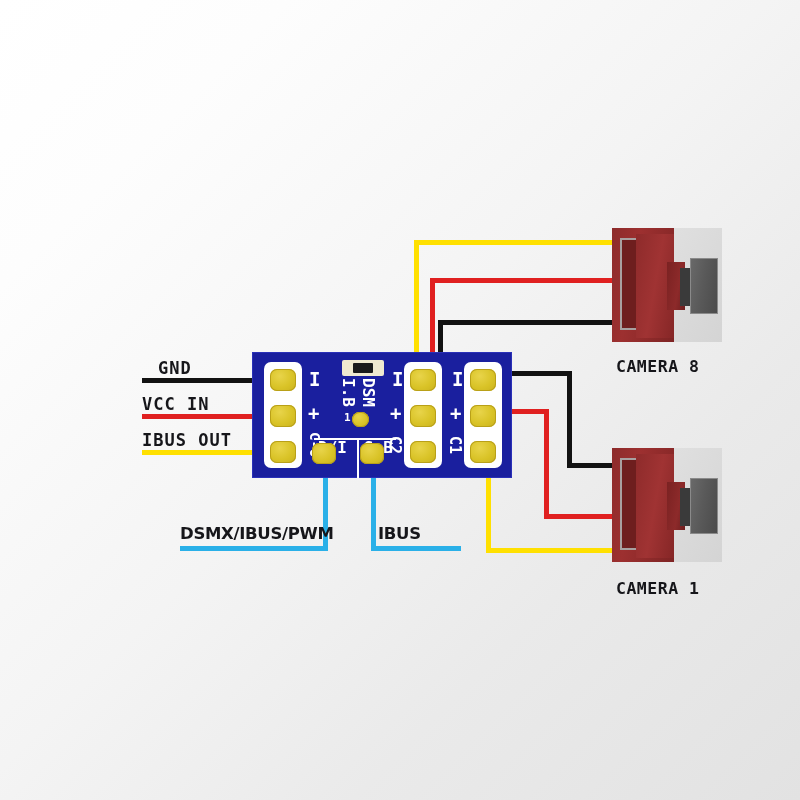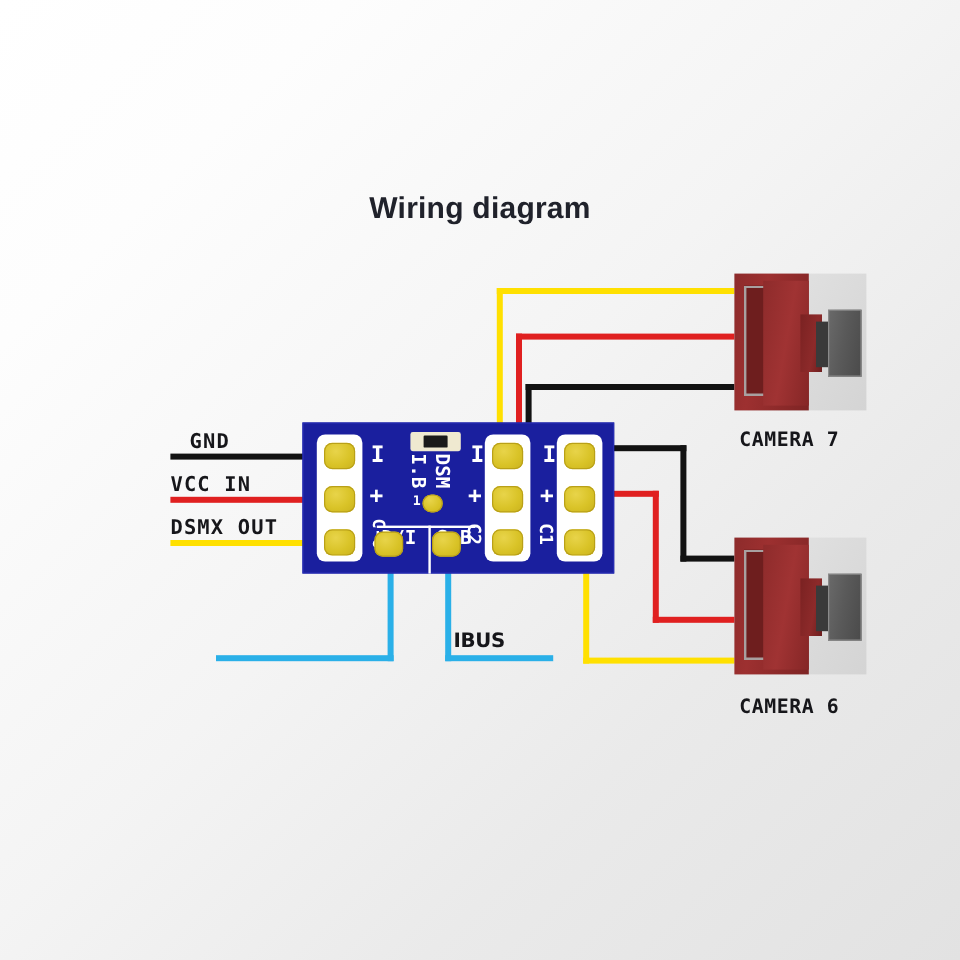--- a/index.html
+++ b/index.html
@@ -159,32 +159,32 @@
     position: absolute;
     background: linear-gradient(100deg, #6a6a6a 0%, #5a5a5a 45%, #4a4a4a 100%);
     box-shadow: inset 0 0 0 1px #8a8a8a;
   }
 </style>
 </head>
 <body>
 
 <div id="stage">
 
-  <div id="title">Wiring diagram</div>
 
   <div class="pin-label" style="left:158px; top:358px;">GND</div>
   <div class="pin-label" style="left:142px; top:394px;">VCC  IN</div>
-  <div class="pin-label" style="left:142px; top:430px;">DSMX OUT</div>
+  <div class="pin-label" style="left:142px; top:430px;">IBUS OUT</div>
 
   <div class="wire wire-h c-black" style="left:142px; top:378px; width:133px;"></div>
   <div class="wire wire-h c-red" style="left:142px; top:414px; width:133px;"></div>
   <div class="wire wire-h c-yellow" style="left:142px; top:450px; width:133px;"></div>
 
   <div class="wire wire-v c-cyan" style="left:323px; top:452px; height:99px;"></div>
   <div class="wire wire-h c-cyan" style="left:180px; top:546px; width:148px;"></div>
+  <div class="bus-label" style="left:180px; top:524px;">DSMX/IBUS/PWM</div>
 
   <div class="wire wire-v c-cyan" style="left:371px; top:452px; height:99px;"></div>
   <div class="wire wire-h c-cyan" style="left:371px; top:546px; width:90px;"></div>
   <div class="bus-label" style="left:378px; top:524px;">IBUS</div>
 
   <div class="wire wire-v c-yellow" style="left:414px; top:240px; height:213px;"></div>
   <div class="wire wire-h c-yellow" style="left:414px; top:240px; width:200px;"></div>
   <div class="wire wire-h c-yellow" style="left:414px; top:450px; width:28px;"></div>
 
   <div class="wire wire-v c-red" style="left:430px; top:278px; height:136px;"></div>
@@ -253,26 +253,26 @@
 
   <div class="camera" style="left:612px; top:228px; width:118px; height:118px;">
     <div class="cam-halo" style="left:0px;  top:0px;  width:110px; height:114px;"></div>
     <div class="cam-body" style="left:0px;  top:0px;  width:62px;  height:114px;"></div>
     <div class="cam-recess" style="left:8px; top:10px; width:42px;  height:92px;"></div>
     <div class="cam-inner" style="left:24px; top:6px;  width:38px;  height:104px;"></div>
     <div class="cam-neck" style="left:55px; top:34px; width:18px;  height:48px;"></div>
     <div class="cam-shaft" style="left:68px; top:40px; width:14px;  height:38px;"></div>
     <div class="cam-lens" style="left:78px; top:30px; width:28px;  height:56px;"></div>
   </div>
-  <div class="cam-label" style="left:616px; top:357px;">CAMERA  7</div>
+  <div class="cam-label" style="left:616px; top:357px;">CAMERA  8</div>
 
   <div class="camera" style="left:612px; top:448px; width:118px; height:118px;">
     <div class="cam-halo" style="left:0px;  top:0px;  width:110px; height:114px;"></div>
     <div class="cam-body" style="left:0px;  top:0px;  width:62px;  height:114px;"></div>
     <div class="cam-recess" style="left:8px; top:10px; width:42px;  height:92px;"></div>
     <div class="cam-inner" style="left:24px; top:6px;  width:38px;  height:104px;"></div>
     <div class="cam-neck" style="left:55px; top:34px; width:18px;  height:48px;"></div>
     <div class="cam-shaft" style="left:68px; top:40px; width:14px;  height:38px;"></div>
     <div class="cam-lens" style="left:78px; top:30px; width:28px;  height:56px;"></div>
   </div>
-  <div class="cam-label" style="left:616px; top:579px;">CAMERA  6</div>
+  <div class="cam-label" style="left:616px; top:579px;">CAMERA  1</div>
 
 </div>
 
 </body></html>

